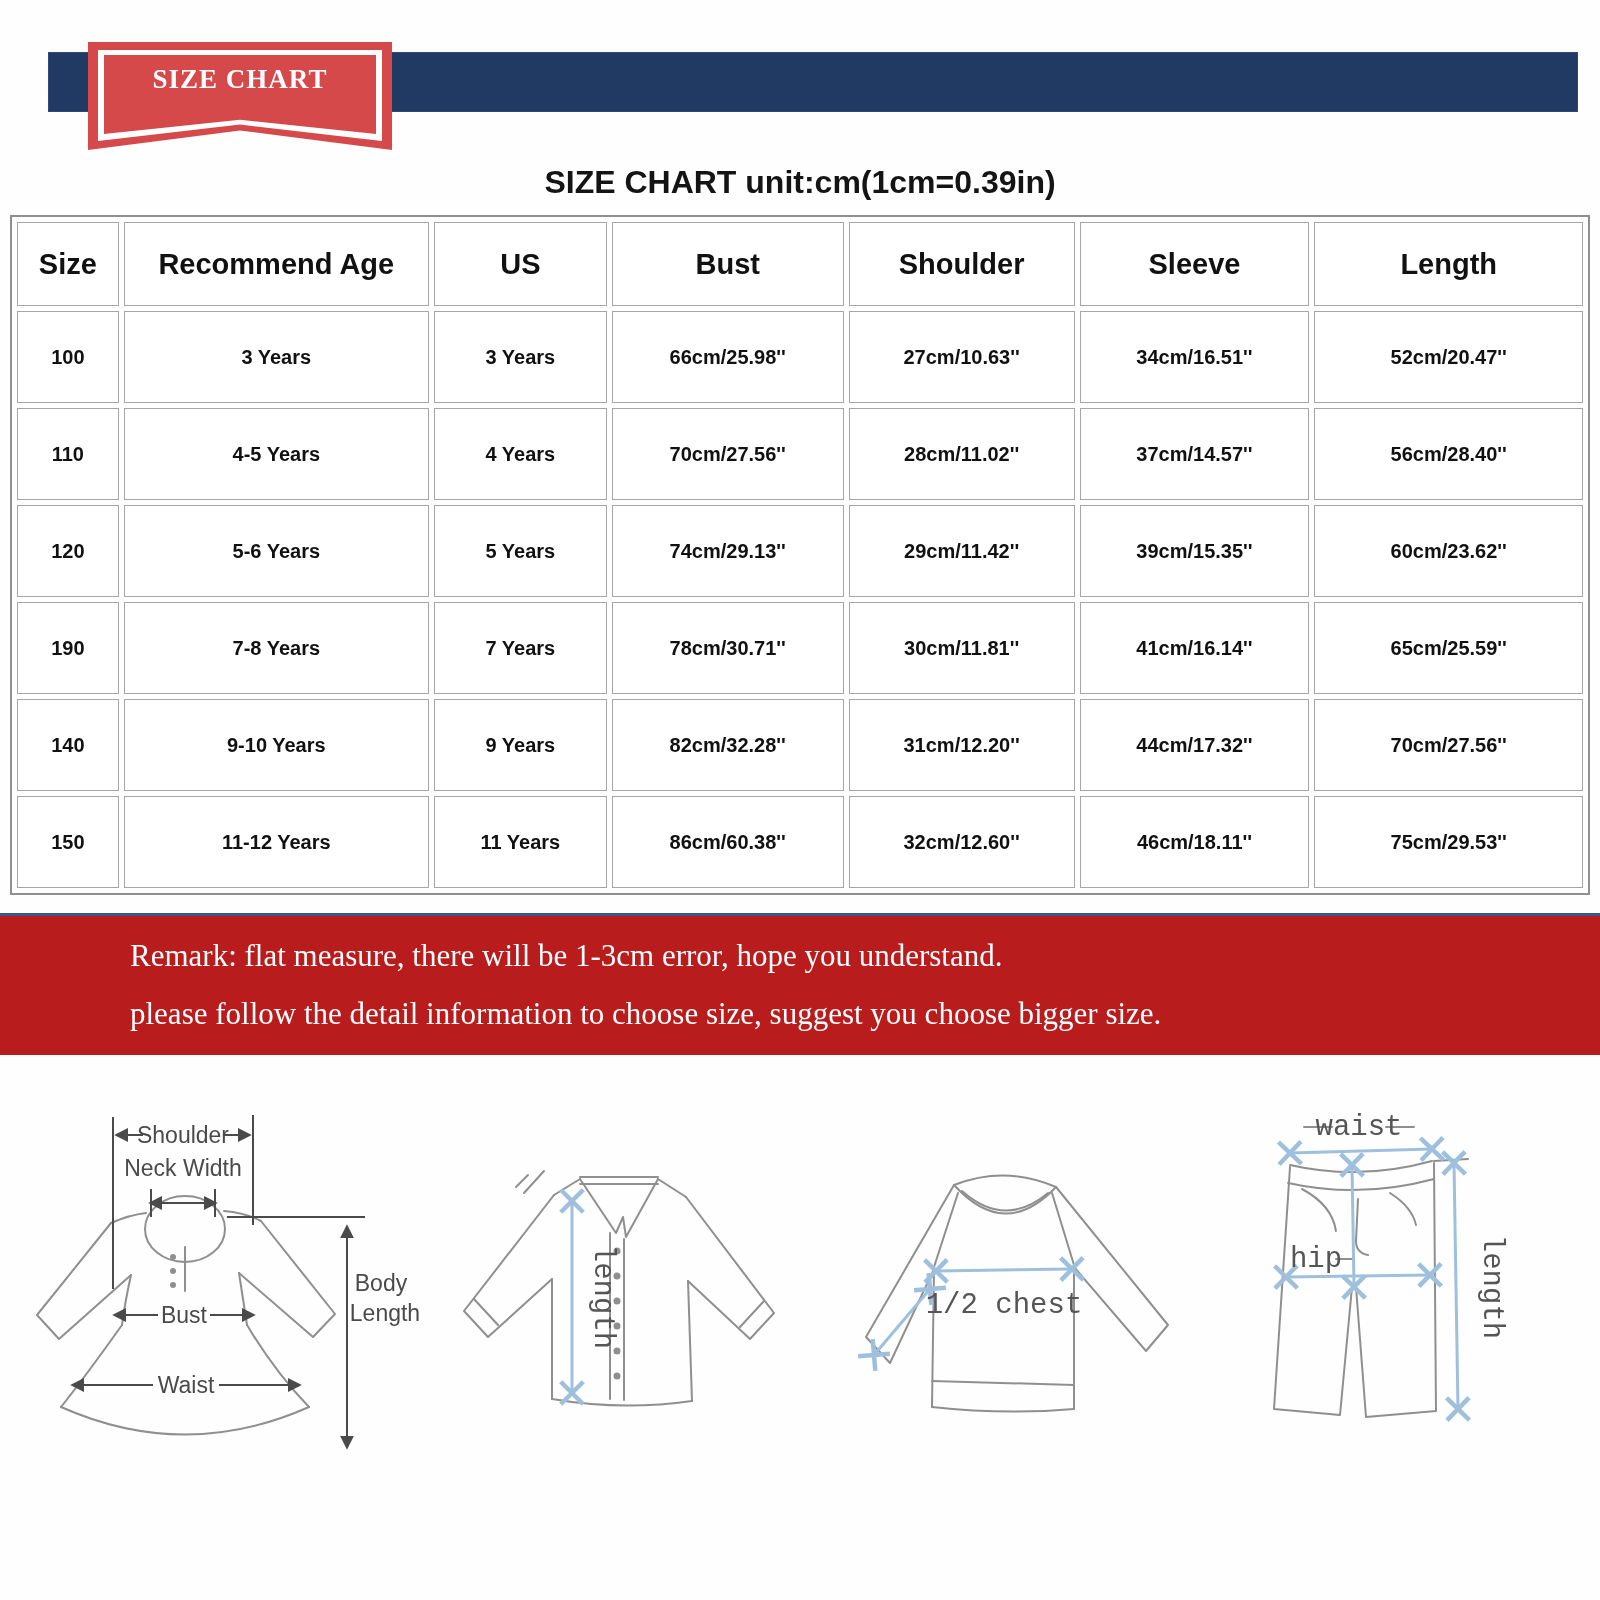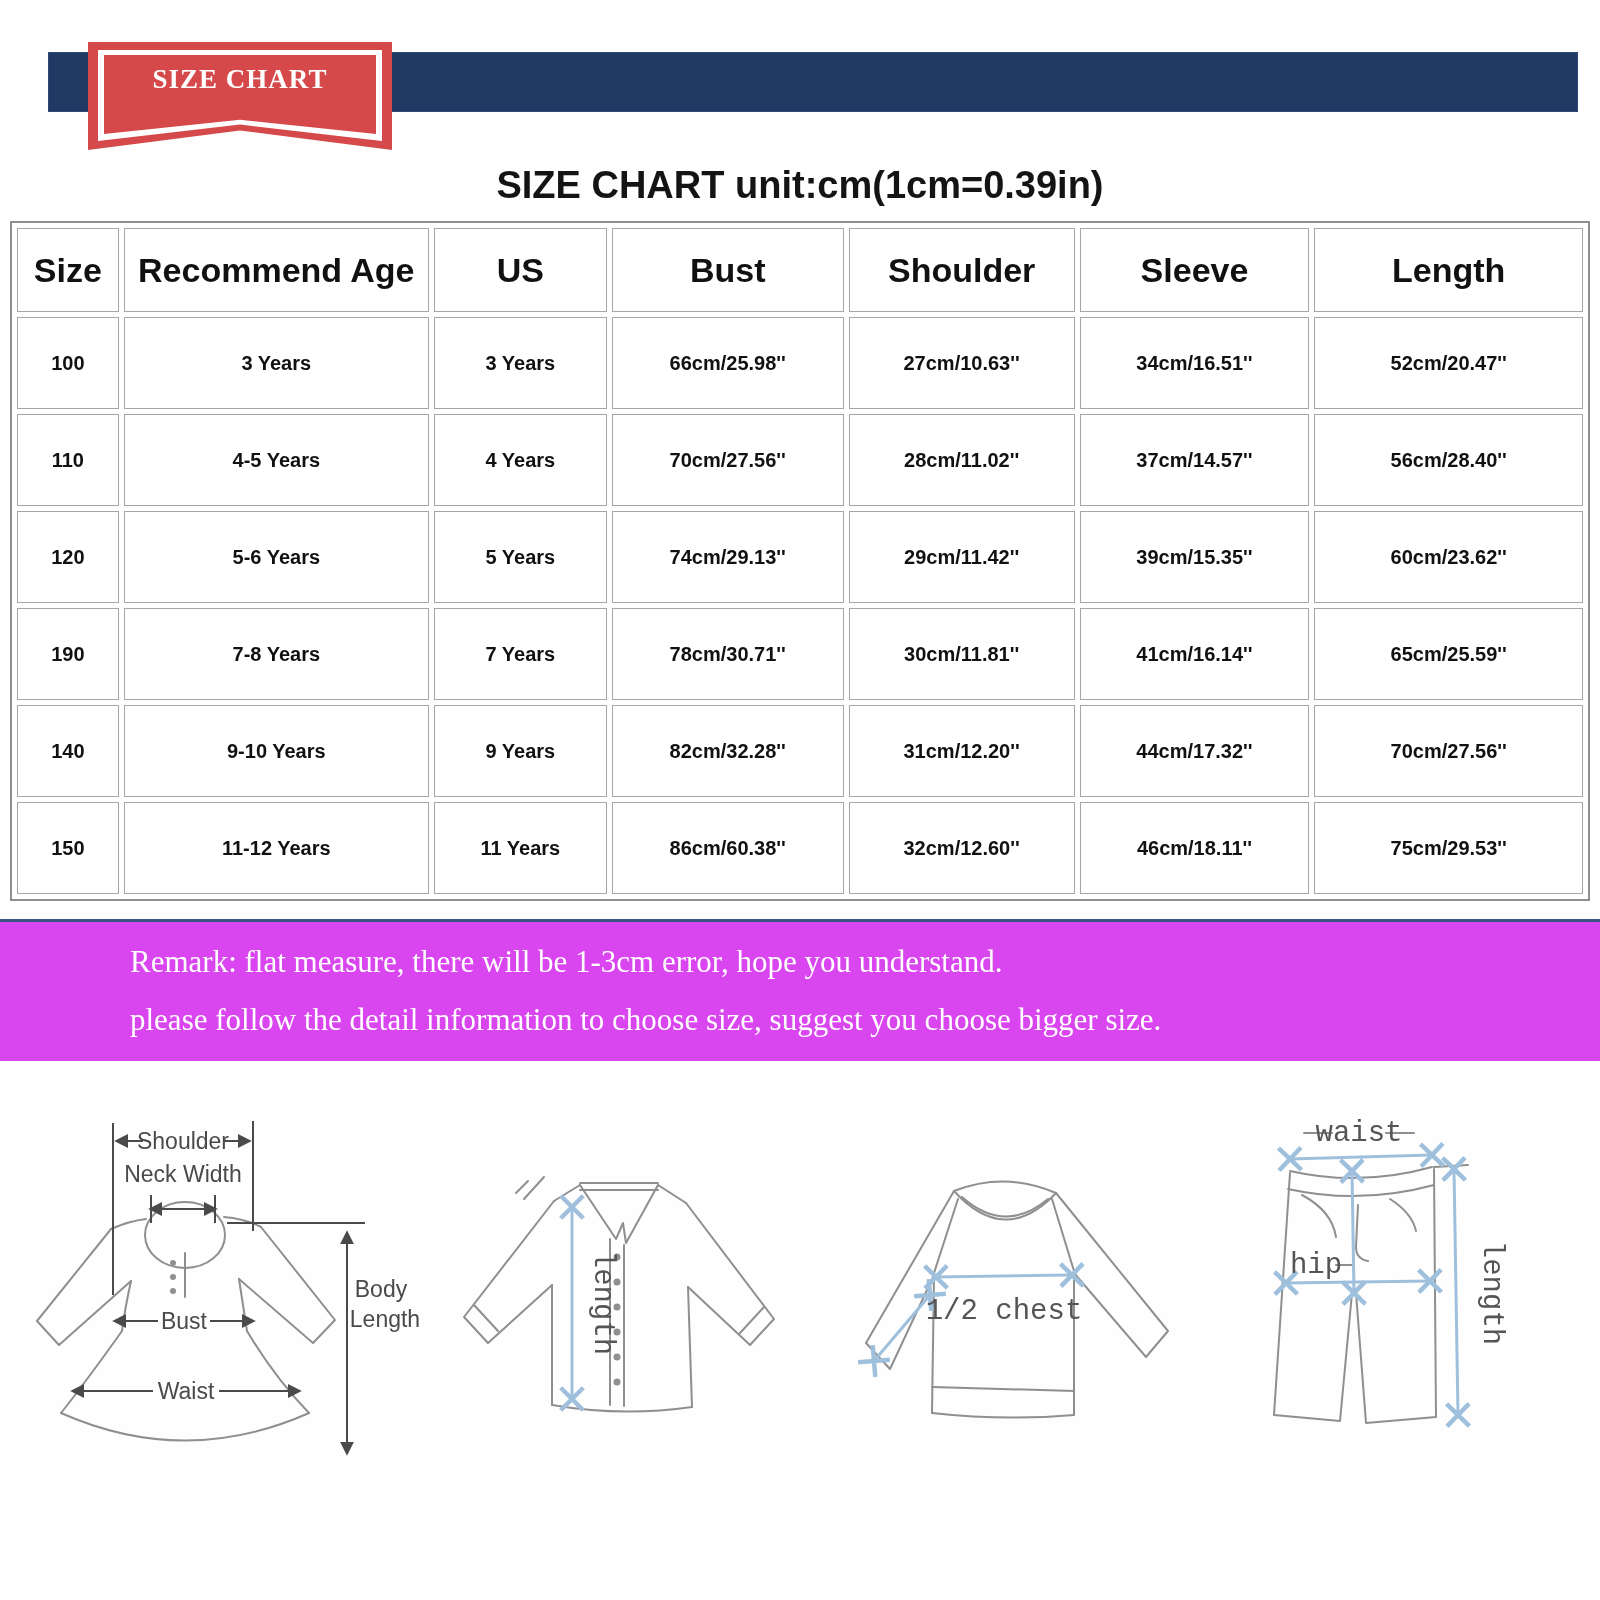--- a/index.html
+++ b/index.html
@@ -14,33 +14,33 @@
   .ribbon .layer{position:absolute;
       clip-path:polygon(0 0,100% 0,100% 100%,50% 82%,0 100%);}
   .ribbon .l1{left:0;right:0;top:0;bottom:0;background:#d5494b;}
   .ribbon .l2{left:10px;right:10px;top:8px;bottom:9px;background:#ffffff;}
   .ribbon .l3{left:16px;right:16px;top:13px;bottom:16px;background:#d5494b;}
   .ribbon-label{position:absolute;left:0;top:22px;width:100%;text-align:center;
       color:#fff;font-family:"Liberation Serif", serif;font-weight:bold;
       font-size:27px;letter-spacing:1px;}
 
   
-  .page-title{text-align:center;font-weight:bold;font-size:38px;color:#141414;
+  .page-title{text-align:center;font-weight:bold;font-size:32px;color:#141414;
       letter-spacing:0px;margin:6px 0 14px 0;}
 
   
   table.size-table{margin:0 auto;width:1580px;border:2px solid #8f8f8f;
       border-collapse:separate;border-spacing:5px;background:#ffffff;table-layout:fixed;}
   .size-table th,.size-table td{border:1px solid #a6a6a6;background:#ffffff;
       text-align:center;vertical-align:middle;color:#111;font-weight:bold;}
-  .size-table th{height:80px;font-size:34px;}
+  .size-table th{height:80px;font-size:29px;}
   .size-table td{height:88px;font-size:20px;}
 
   
-  .remark{margin-top:18px;height:142px;background:#d946ef;border-top:3px solid #3b5583;
+  .remark{margin-top:18px;height:142px;background:#b91c1c;border-top:3px solid #3b5583;
       color:#ffffff;font-family:"Liberation Serif", serif;font-size:31px;
       padding-left:130px;box-sizing:border-box;}
   .remark p{margin:0;}
   .remark p.l1{padding-top:22px;}
   .remark p.l2{padding-top:22px;}
 
   
   .diagrams{display:flex;align-items:flex-start;padding-left:25px;margin-top:10px;}
   .diagrams svg{display:block;}
   .d-dress{margin-top:12px;}

